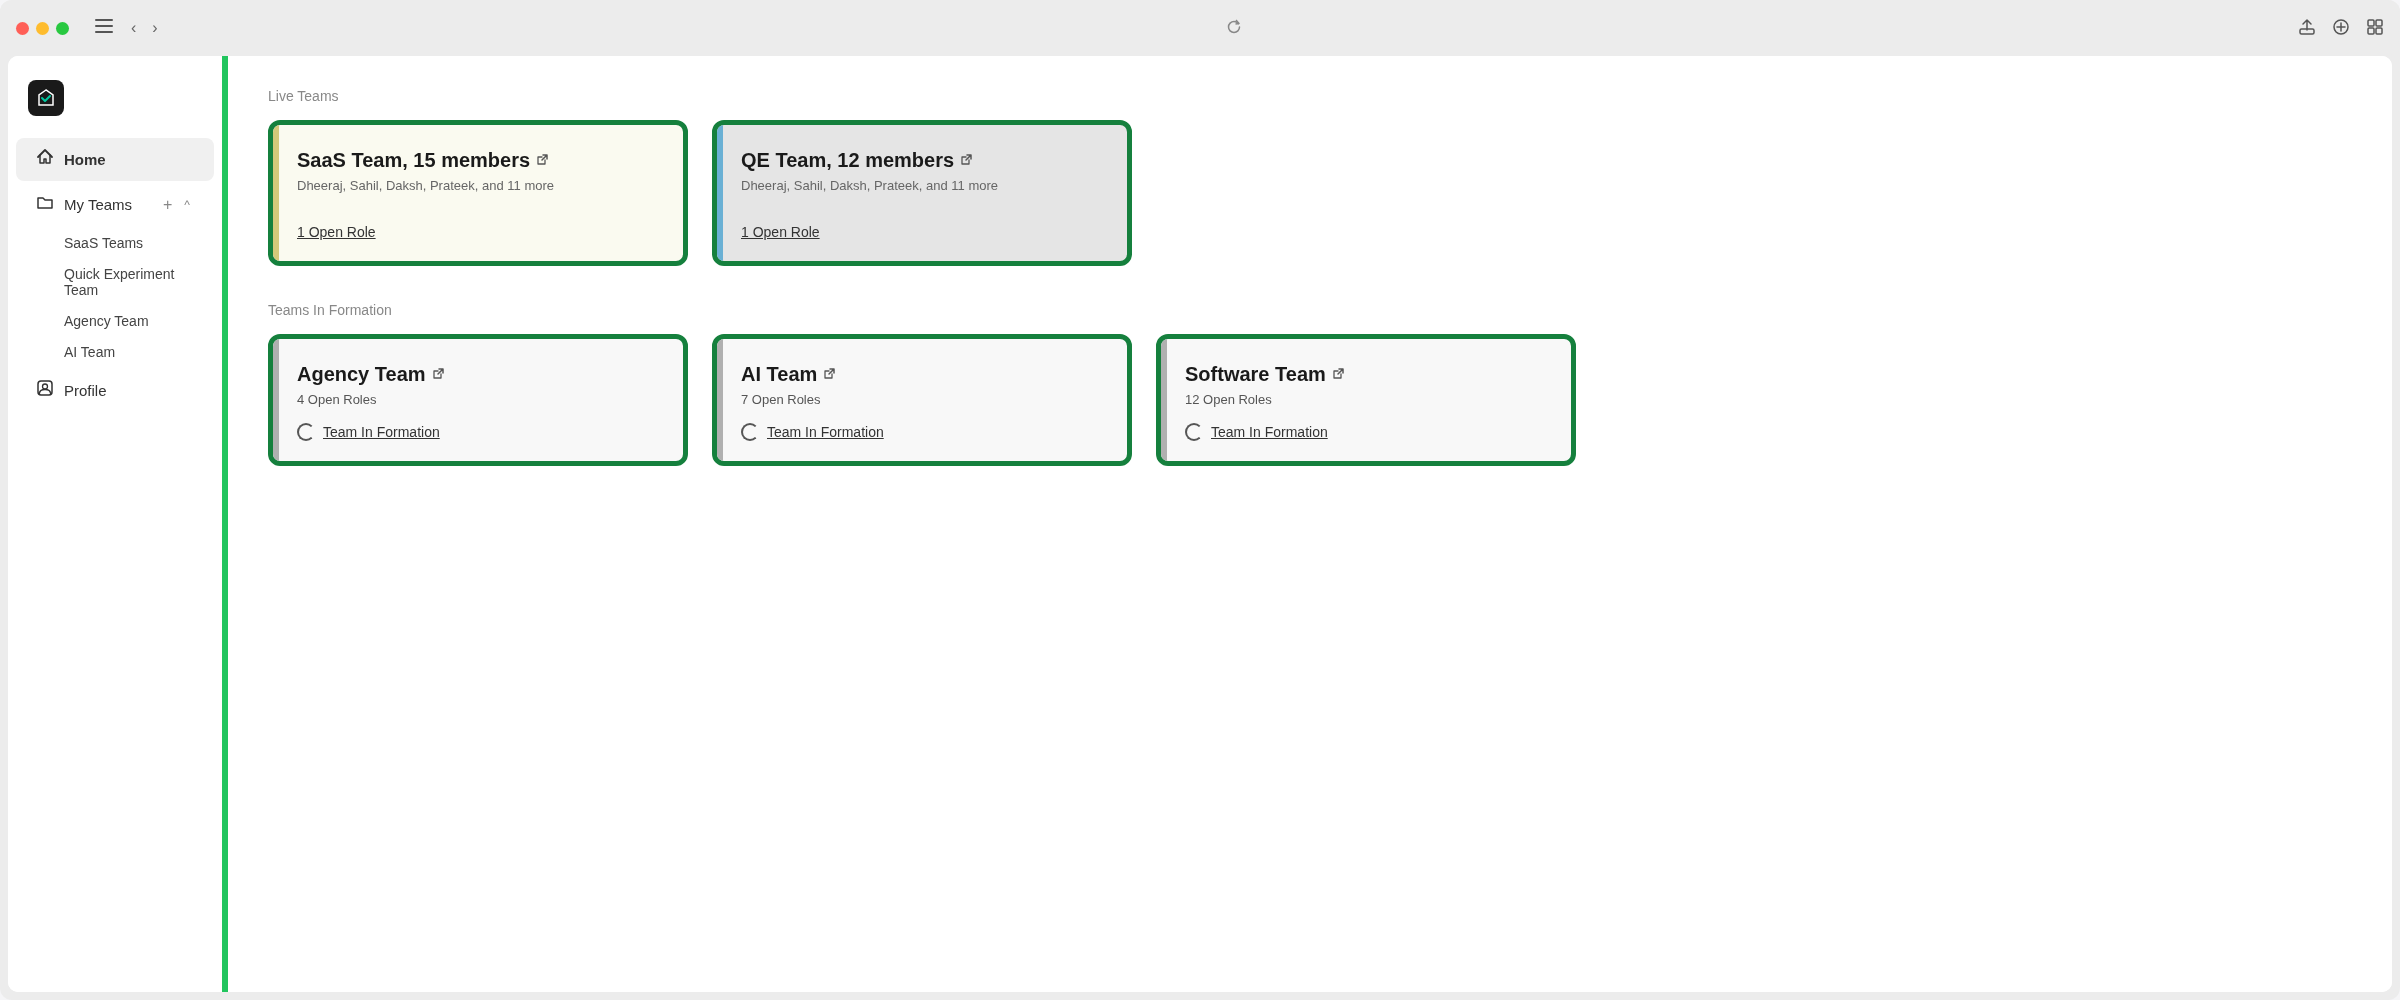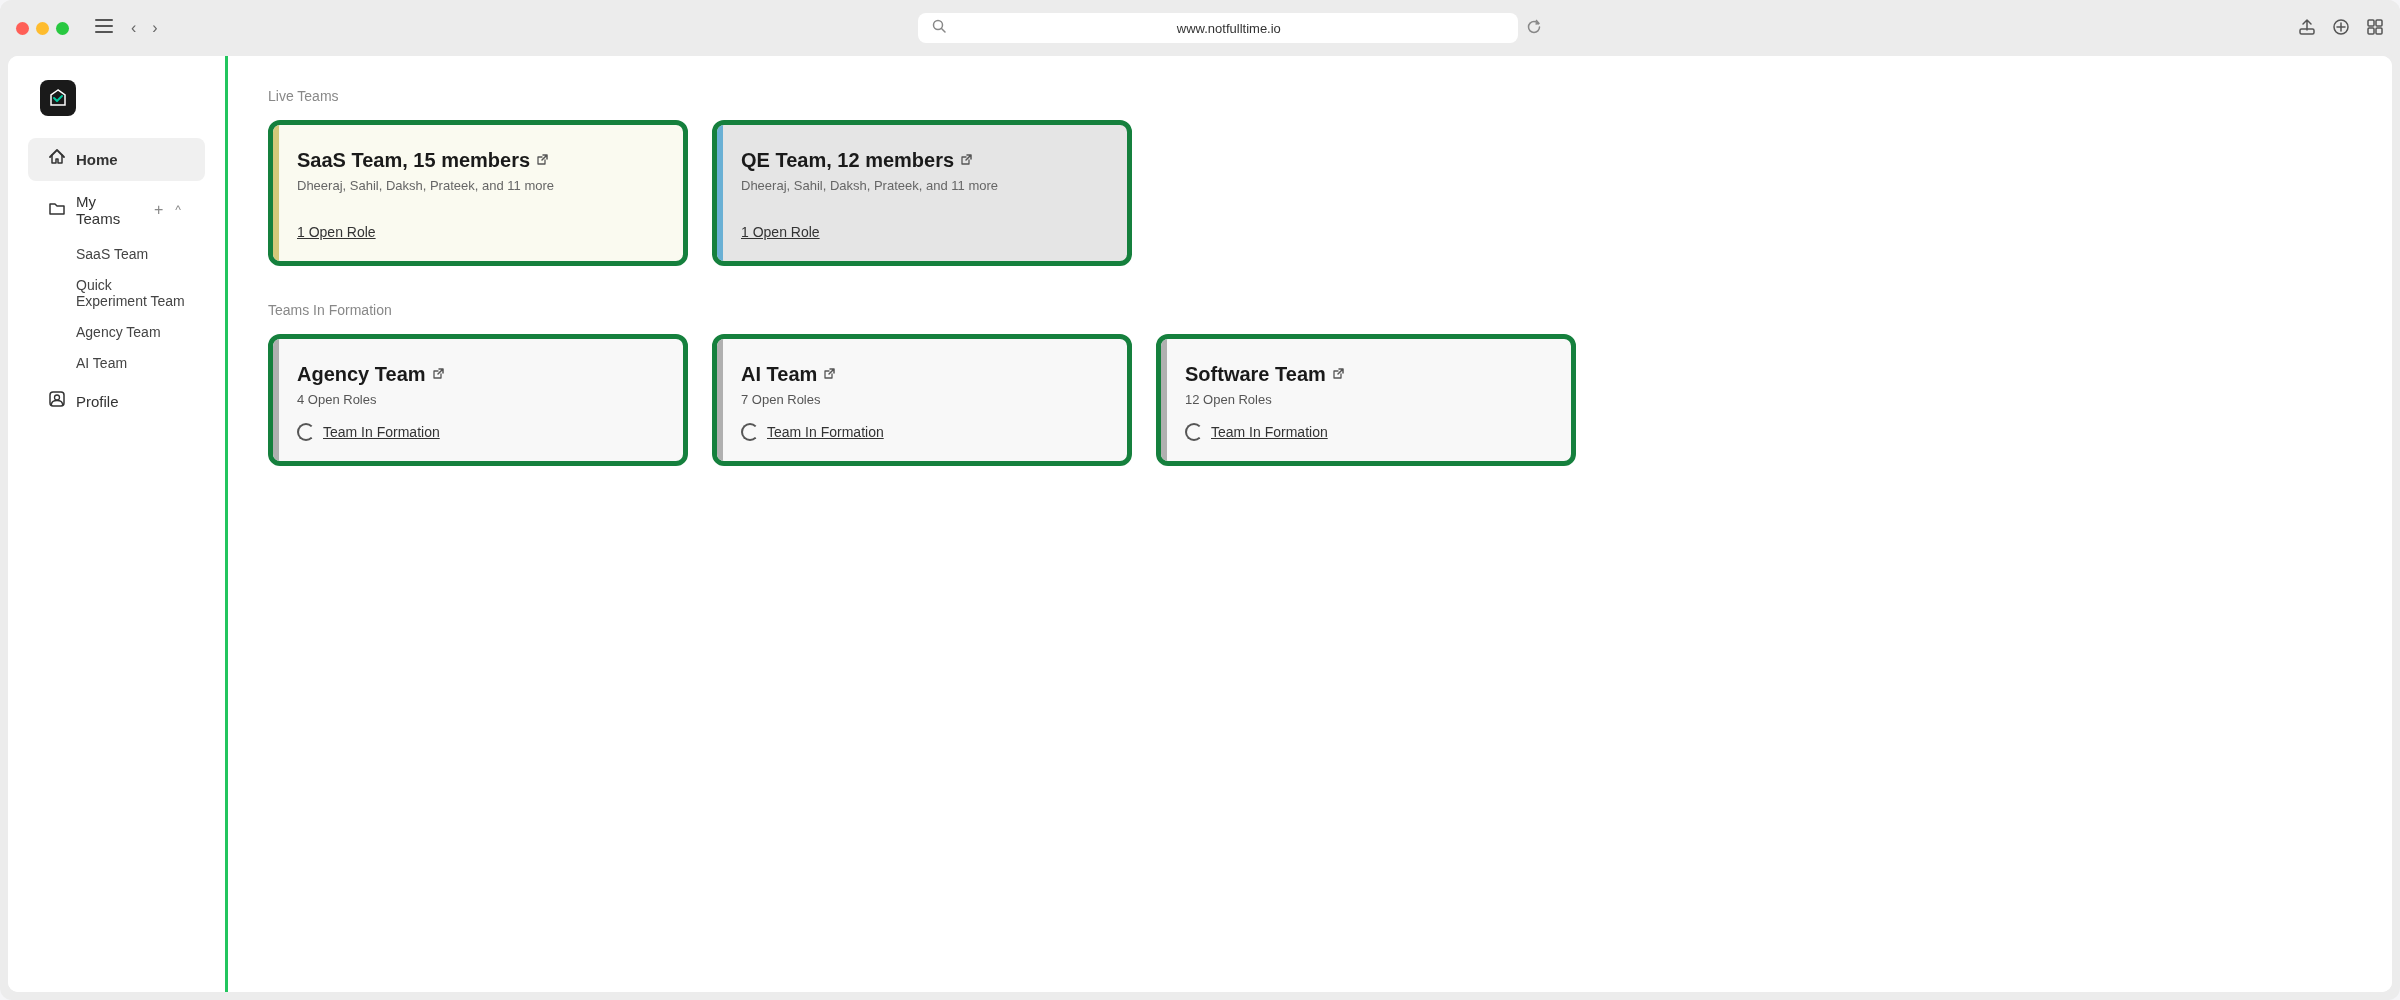--- a/index.html
+++ b/index.html
@@ -126,24 +126,24 @@
       border-radius: 10px;
       margin: 0 8px 8px 8px;
       overflow: hidden;
     }
 
     
     .sidebar {
       width: 220px;
       min-width: 220px;
       background: white;
-      border-right: 3px solid #22c55e;
+      border-right: 6px solid #22c55e;
       display: flex;
       flex-direction: column;
-      padding: 16px 12px;
+      padding: 16px 0;
     }
 
     .sidebar-logo {
       padding: 8px 20px 20px 20px;
     }
 
     .logo-icon {
       width: 36px;
       height: 36px;
       background: #1a1a1a;
@@ -397,29 +397,20 @@
           <rect x="0" y="0" width="18" height="2" rx="1" fill="#555"></rect>
           <rect x="0" y="6" width="18" height="2" rx="1" fill="#555"></rect>
           <rect x="0" y="12" width="18" height="2" rx="1" fill="#555"></rect>
         </svg>
       </button>
       <button class="browser-btn">‹</button>
       <button class="browser-btn">›</button>
     </div>
 
     <div class="address-bar-wrapper">
-      <div class="address-bar">
-        <span>
-          <svg width="14" height="14" viewBox="0 0 14 14" fill="none">
-            <circle cx="6" cy="6" r="4.5" stroke="#888" stroke-width="1.5"></circle>
-            <line x1="9.5" y1="9.5" x2="13" y2="13" stroke="#888" stroke-width="1.5" stroke-linecap="round"></line>
-          </svg>
-        </span>
-        <span class="address-bar-text">www.notfulltime.io</span>
-      </div>
       <button class="reload-btn">
         <svg width="16" height="16" viewBox="0 0 16 16" fill="none">
           <path d="M13.5 8A5.5 5.5 0 1 1 8 2.5c1.8 0 3.4.87 4.4 2.2" stroke="#888" stroke-width="1.5" stroke-linecap="round" fill="none"></path>
           <polyline points="10,1 13,4.5 9.5,5" stroke="#888" stroke-width="1.5" stroke-linejoin="round" fill="none"></polyline>
         </svg>
       </button>
     </div>
 
     <div class="browser-actions-right">
       <button class="browser-action-btn">
@@ -476,21 +467,21 @@
             </svg>
           </span>
           <span class="sidebar-section-label">My Teams</span>
           <span class="sidebar-section-actions">
             <span style="cursor:pointer;font-size:16px;padding:2px 4px;">+</span>
             <span style="cursor:pointer;font-size:12px;padding:2px 4px;">^</span>
           </span>
         </div>
 
         <div class="sidebar-sub-item">
-          <span>SaaS Team</span>
+          <span>SaaS Teams</span>
         </div>
         <div class="sidebar-sub-item">
           <span>Quick Experiment Team</span>
         </div>
         <div class="sidebar-sub-item">
           <span>Agency Team</span>
         </div>
         <div class="sidebar-sub-item">
           <span>AI Team</span>
         </div>

